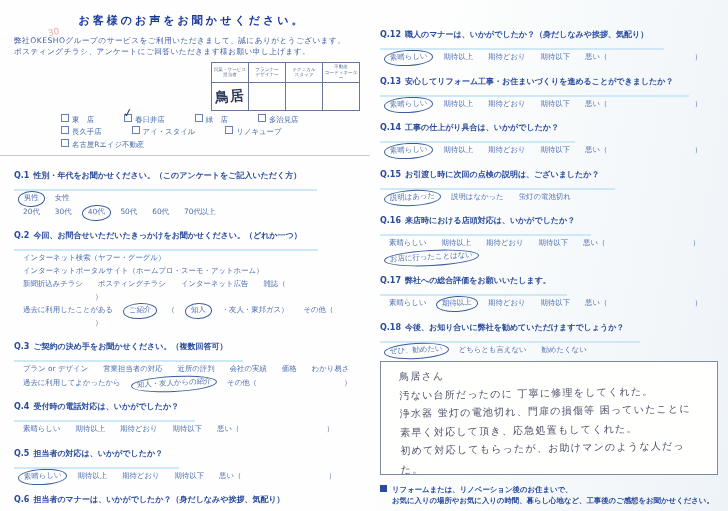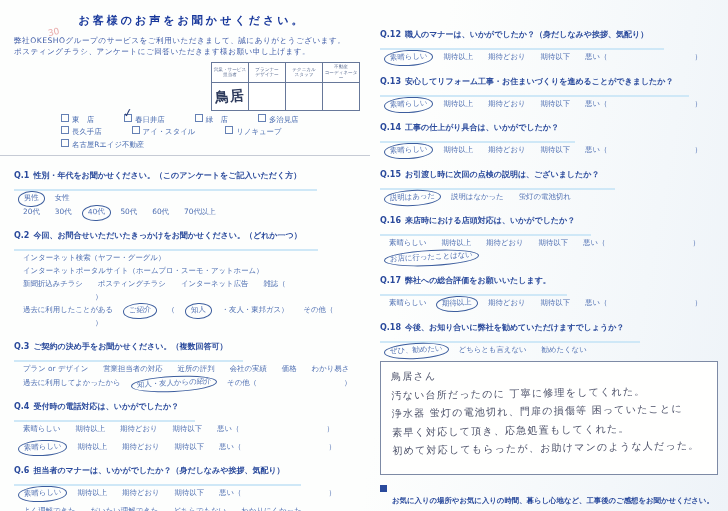--- a/index.html
+++ b/index.html
@@ -36,21 +36,21 @@
   .q-line{font-size:7.4px;color:#4f6fb2;line-height:12.5px;margin:1px 0 0 9px;}
   .opt{margin-right:15px;display:inline-block;}
   .opt.gap{margin-left:72px;margin-right:0;}
   .circled{border:1px solid #3d5e9e;border-radius:50%;padding:0 5px 1px;margin:-2px 10px -2px -5px;transform:rotate(-3deg);}
 
   .bullet-sec{font-size:7.4px;color:#2a4a9c;line-height:11px;margin-top:9px;font-weight:bold;}
   .bullet{display:inline-block;width:7px;height:7px;background:#2a4a9c;margin-right:5px;}
   .b-line2{margin-left:12px;}
 
   .comment-box{border:1px solid #7d8aa5;background:#fffffe;margin-top:5px;position:relative;}
-  .box-1{height:100px;padding:6px 10px;}
+  .box-1{height:100px;padding:6px 18px;}
   .box-2{height:58px;}
   .ghost{position:absolute;inset:0;background:radial-gradient(ellipse at 55% 60%,rgba(120,120,125,.10),transparent 65%);}
   .hw{font-size:10px;color:#4b5068;line-height:18.5px;letter-spacing:1.2px;transform:rotate(-1deg);transform-origin:left top;}
 </style>
 </head>
 <body>
 
 <div class="sheet">
 
   <span class="stamp">30</span>
@@ -84,21 +84,21 @@
       <div id="stores-row2"><span class="store"><span class="cbox"></span><span>長久手店</span></span><span class="store"><span class="cbox"></span><span>アイ・スタイル</span></span><span class="store"><span class="cbox"></span><span>リノキューブ</span></span><span class="store"><span class="cbox"></span><span>名古屋Rエイジ不動産</span></span></div>
     </div>
 
     <div class="divider"></div>
 
     <div id="questions-left">
         <div class="q"><div class="q-label"><span class="q-id">Q.1</span>性別・年代をお聞かせください。（このアンケートをご記入いただく方）</div><div class="q-line"><span class="opt circled">男性</span><span class="opt">女性</span></div><div class="q-line"><span class="opt">20代</span><span class="opt">30代</span><span class="opt circled">40代</span><span class="opt">50代</span><span class="opt">60代</span><span class="opt">70代以上</span></div></div>
         <div class="q"><div class="q-label"><span class="q-id">Q.2</span>今回、お問合せいただいたきっかけをお聞かせください。（どれか一つ）</div><div class="q-line"><span class="opt">インターネット検索（ヤフー・グーグル）</span><span class="opt">インターネットポータルサイト（ホームプロ・スーモ・アットホーム）</span></div><div class="q-line"><span class="opt">新聞折込みチラシ</span><span class="opt">ポスティングチラシ</span><span class="opt">インターネット広告</span><span class="opt">雑誌（</span><span class="opt gap">）</span></div><div class="q-line"><span class="opt">過去に利用したことがある</span><span class="opt circled">ご紹介</span><span class="opt">（</span><span class="opt circled">知人</span><span class="opt">・友人・東邦ガス）</span><span class="opt">その他（</span><span class="opt gap">）</span></div></div>
         <div class="q"><div class="q-label"><span class="q-id">Q.3</span>ご契約の決め手をお聞かせください。（複数回答可）</div><div class="q-line"><span class="opt">プラン or デザイン</span><span class="opt">営業担当者の対応</span><span class="opt">近所の評判</span><span class="opt">会社の実績</span><span class="opt">価格</span><span class="opt">わかり易さ</span></div><div class="q-line"><span class="opt">過去に利用してよかったから</span><span class="opt circled">知人・友人からの紹介</span><span class="opt">その他（</span><span class="opt gap">）</span></div></div>
         <div class="q"><div class="q-label"><span class="q-id">Q.4</span>受付時の電話対応は、いかがでしたか？</div><div class="q-line"><span class="opt">素晴らしい</span><span class="opt">期待以上</span><span class="opt">期待どおり</span><span class="opt">期待以下</span><span class="opt">悪い（</span><span class="opt gap">）</span></div></div>
-        <div class="q"><div class="q-line"><span class="opt circled">素晴らしい</span><span class="opt">期待以上</span><span class="opt">期待どおり</span><span class="opt">期待以下</span><span class="opt">悪い（</span><span class="opt gap">）</span></div></div>
+        <div class="q"><div class="q-label"><span class="q-id">Q.5</span>担当者の対応は、いかがでしたか？</div><div class="q-line"><span class="opt circled">素晴らしい</span><span class="opt">期待以上</span><span class="opt">期待どおり</span><span class="opt">期待以下</span><span class="opt">悪い（</span><span class="opt gap">）</span></div></div>
         <div class="q"><div class="q-label"><span class="q-id">Q.6</span>担当者のマナーは、いかがでしたか？（身だしなみや挨拶、気配り）</div><div class="q-line"><span class="opt circled">素晴らしい</span><span class="opt">期待以上</span><span class="opt">期待どおり</span><span class="opt">期待以下</span><span class="opt">悪い（</span><span class="opt gap">）</span></div></div>
         <div class="q"><div class="q-line"><span class="opt">よく理解できた</span><span class="opt">だいたい理解できた</span><span class="opt">どちらでもない</span><span class="opt">わかりにくかった</span></div></div>
       </div>
   </div>
 
   <div class="col-right">
     <div id="questions-right">
         <div class="q"><div class="q-label"><span class="q-id">Q.12</span>職人のマナーは、いかがでしたか？（身だしなみや挨拶、気配り）</div><div class="q-line"><span class="opt circled">素晴らしい</span><span class="opt">期待以上</span><span class="opt">期待どおり</span><span class="opt">期待以下</span><span class="opt">悪い（</span><span class="opt gap">）</span></div></div>
         <div class="q"><div class="q-label"><span class="q-id">Q.13</span>安心してリフォーム工事・お住まいづくりを進めることができましたか？</div><div class="q-line"><span class="opt circled">素晴らしい</span><span class="opt">期待以上</span><span class="opt">期待どおり</span><span class="opt">期待以下</span><span class="opt">悪い（</span><span class="opt gap">）</span></div></div>
         <div class="q"><div class="q-label"><span class="q-id">Q.14</span>工事の仕上がり具合は、いかがでしたか？</div><div class="q-line"><span class="opt circled">素晴らしい</span><span class="opt">期待以上</span><span class="opt">期待どおり</span><span class="opt">期待以下</span><span class="opt">悪い（</span><span class="opt gap">）</span></div></div>
@@ -112,21 +112,21 @@
       <div id="handwriting-1" class="hw">
           <div>鳥居さん</div>
           <div>汚ない台所だったのに 丁寧に修理をしてくれた。</div>
           <div>浄水器 蛍灯の電池切れ、門扉の損傷等 困っていたことに</div>
           <div>素早く対応して頂き、応急処置もしてくれた。</div>
           <div>初めて対応してもらったが、お助けマンのような人だった。</div>
         </div>
     </div>
 
     <div class="bullet-sec">
-      <div><span class="bullet"></span></div>
+      <div><span class="bullet"></span><span>リフォームまたは、リノベーション後のお住まいで、</span></div>
       <div class="b-line2">お気に入りの場所やお気に入りの時間、暮らし心地など、工事後のご感想をお聞かせください。</div>
     </div>
     <div class="comment-box box-2">
       <div class="ghost"></div>
     </div>
 
   </div>
 </div>
 
 </body></html>

